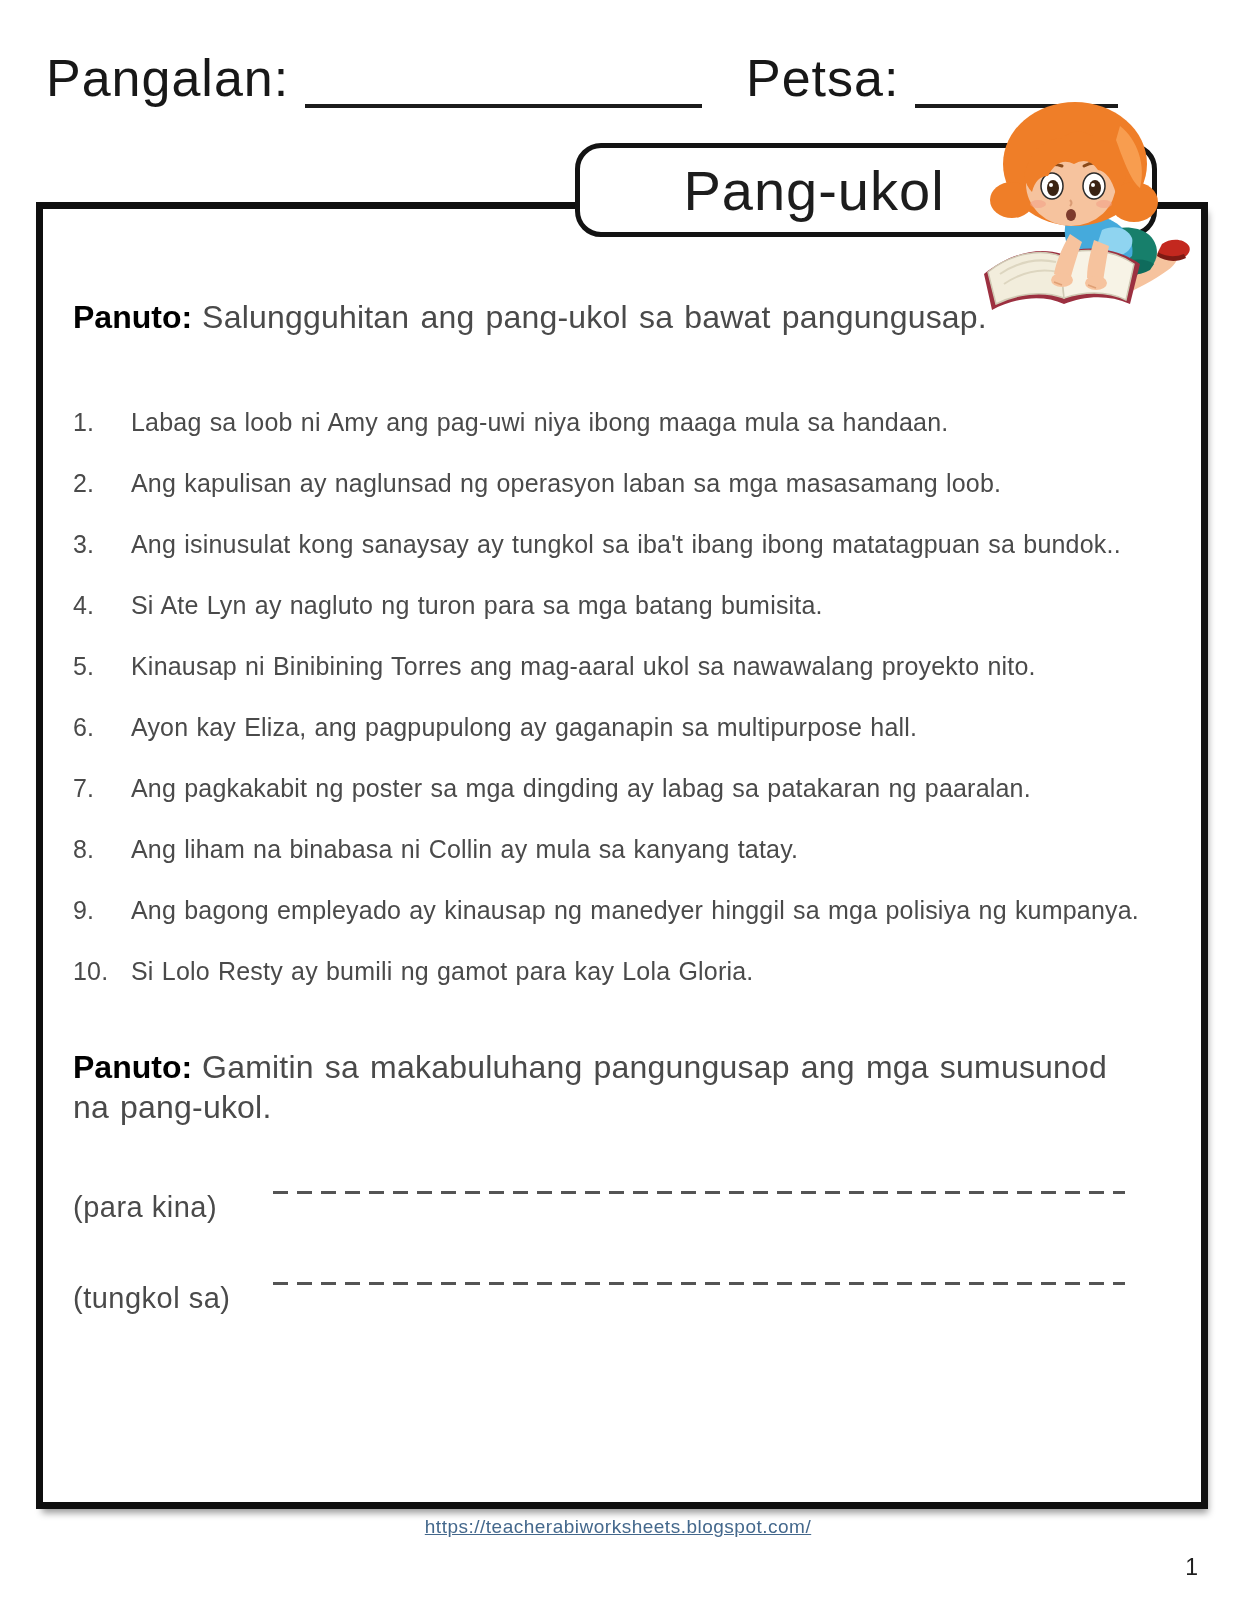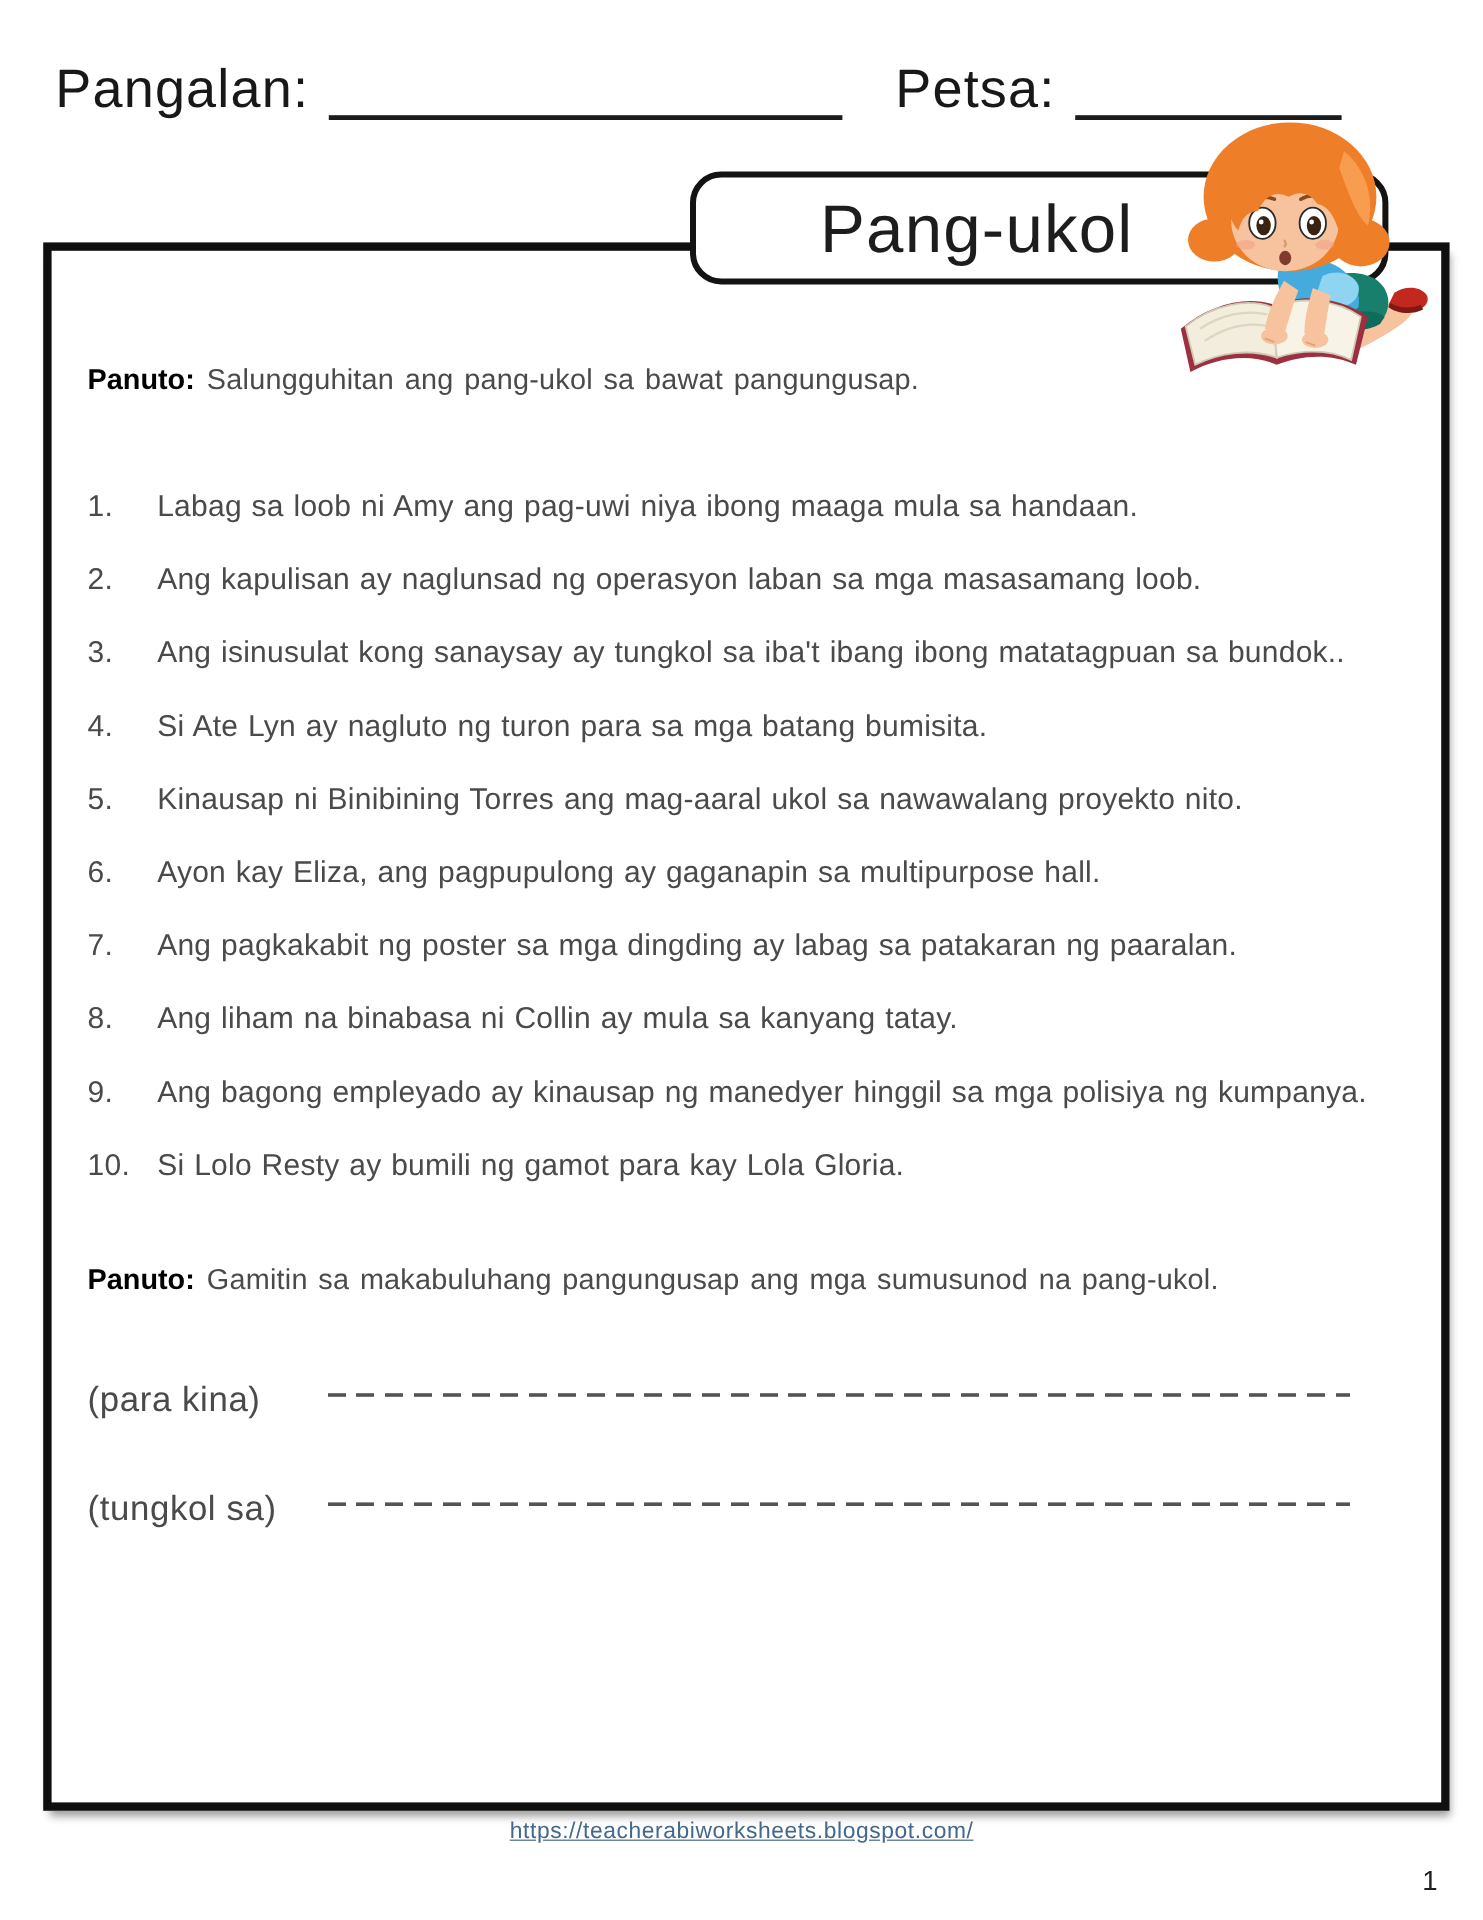--- a/index.html
+++ b/index.html
@@ -2,21 +2,21 @@
 <html style="--link-color: #44688C;"><head>
 <meta charset="utf-8">
 <style>
   html,body{margin:0;padding:0;}
   body{
     width:1236px;height:1600px;position:relative;overflow:hidden;
     background:#ffffff;font-family:"Liberation Sans",sans-serif;color:#4a4a4a;
   }
   
   .header-field{position:absolute;display:flex;align-items:flex-end;}
-  .header-label{font-size:45px;font-weight:400;color:#181818;letter-spacing:1px;white-space:nowrap;}
+  .header-label{font-size:52px;font-weight:400;color:#181818;letter-spacing:1px;white-space:nowrap;}
   .fill-line{flex:1;height:48px;border-bottom:4px solid #1c1c1c;margin-left:16px;}
   #name-field{left:46px;top:48px;width:656px;}
   #date-field{left:746px;top:48px;width:372px;}
 
   
   .title-banner{
     position:absolute;left:575px;top:143px;width:582px;height:94px;box-sizing:border-box;
     background:#ffffff;border:5px solid #131313;border-radius:26px;z-index:2;
     display:flex;align-items:center;justify-content:center;padding-right:116px;padding-left:12px;
   }
@@ -24,34 +24,34 @@
 
   .girl{position:absolute;left:970px;top:96px;z-index:3;}
 
   
   .main-box{
     position:absolute;left:36px;top:202px;width:1172px;height:1307px;box-sizing:border-box;
     border:7px solid #0f0f0f;background:transparent;z-index:1;
     box-shadow:3px 7px 7px -3px rgba(0,0,0,.40);
     padding:88px 62px 0 30px;
   }
-  .instruction{font-size:24px;line-height:40px;letter-spacing:.2px;word-spacing:2px;color:#4a4a4a;}
+  .instruction{font-size:32px;line-height:40px;letter-spacing:.2px;word-spacing:2px;color:#4a4a4a;}
   .instr-label{font-weight:700;color:#000;letter-spacing:0;margin-right:10px;}
 
   .sentence-list{list-style:none;margin:58px 0 0 0;padding:0;}
   .sentence{
     display:grid;grid-template-columns:58px 1fr;
     font-size:25px;line-height:55px;margin-bottom:6px;color:#4a4a4a;letter-spacing:.2px;
   }
   .sentence-num{}
   .sentence-text{text-align:justify;text-align-last:left;word-spacing:1px;}
 
   .instruction2{margin-top:48px;}
 
-  .prompt-row{display:flex;align-items:center;margin-top:58px;}
+  .prompt-row{display:flex;align-items:flex-start;margin-top:58px;}
   .prompt-row.first{margin-top:64px;}
   .prompt-label{width:200px;font-size:29px;color:#4a4a4a;letter-spacing:.5px;}
   .prompt-line{
     flex:1;height:3px;margin:0 14px 10px 0;
     background:repeating-linear-gradient(90deg,#545454 0 15px,transparent 15px 24px);
   }
 
   
   .footer{position:absolute;left:0;right:0;top:1516px;text-align:center;z-index:1;}
   .footer-link{font-size:19px;color:var(--link-color,#44688C);letter-spacing:.5px;text-decoration:underline;cursor:pointer;}

